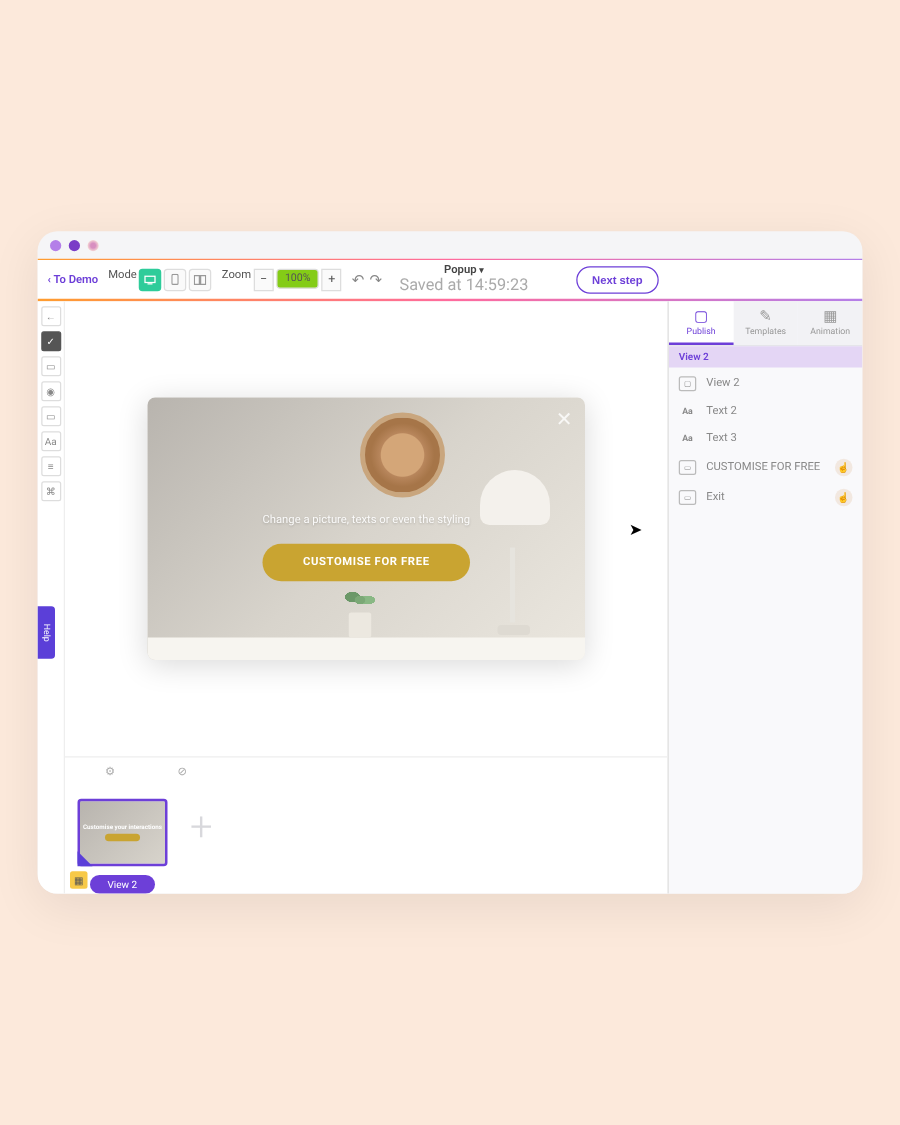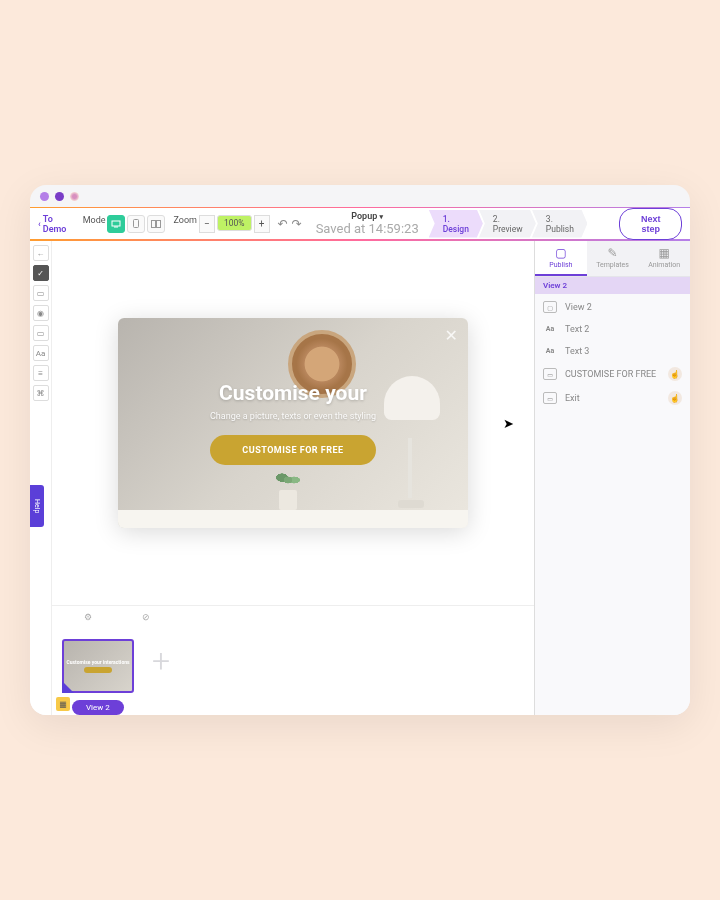--- a/index.html
+++ b/index.html
@@ -66,21 +66,21 @@
   border: 1px solid #ddd;
   background: #fafafa;
   border-radius: 3px;
   display: flex;
   align-items: center;
   justify-content: center;
 }
 .mode-btn.active { background: #2ecc9a; border-color: #2ecc9a; color: #fff; }
 .zoom-val {
   border: 1px solid #ddd;
-  background: #bef264;
+  background: #84cc16;
   padding: 2px 6px;
   border-radius: 3px;
   font-size: 8.5px;
 }
 .zoom-pm {
   border: 1px solid #ddd;
   background: #fafafa;
   width: 16px; height: 18px;
   text-align: center;
   line-height: 16px;
@@ -474,25 +474,20 @@
       <span class="zoom-pm">+</span>
     </div>
     <div class="refresh-btns">
       <span>↶</span>
       <span>↷</span>
     </div>
     <div class="center-title">
       <div class="t"><span>Popup</span> <span style="font-size:7px">▾</span></div>
       <div class="s">Saved at 14:59:23</div>
     </div>
-    <div class="steps">
-      <span class="step active">1. Design</span>
-      <span class="step">2. Preview</span>
-      <span class="step">3. Publish</span>
-    </div>
     <button class="next-step">Next step</button>
   </div>
 
   <div class="workspace">
 
     <div class="left-tools">
       <span class="tool-btn">←</span>
       <span class="tool-btn dark">✓</span>
       <span class="tool-btn">▭</span>
       <span class="tool-btn">◉</span>
@@ -505,21 +500,21 @@
     <div class="help-tab">Help</div>
 
     <div class="canvas-area">
       <div class="canvas-main">
         <div class="popup-preview">
           <div class="shelf"></div>
           <div class="lamp-base"></div>
           <div class="plant"></div>
           <span class="popup-close">✕</span>
           <div class="popup-title">
-            <span>Customise your</span><br>
+            <br>
           </div>
           <div class="popup-sub">Change a picture, texts or even the styling</div>
           <div class="popup-cta">CUSTOMISE FOR FREE</div>
         </div>
         <span class="cursor">➤</span>
       </div>
 
       <div class="views-strip">
         <div class="strip-icons">
           <span>⚙</span>

